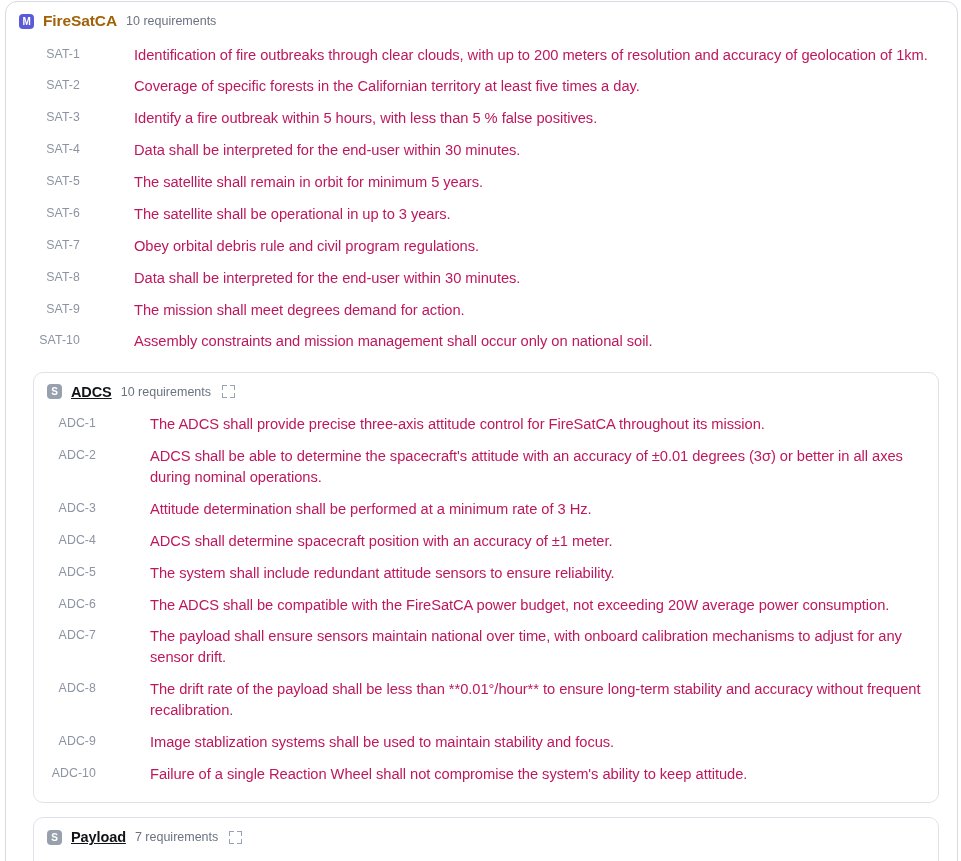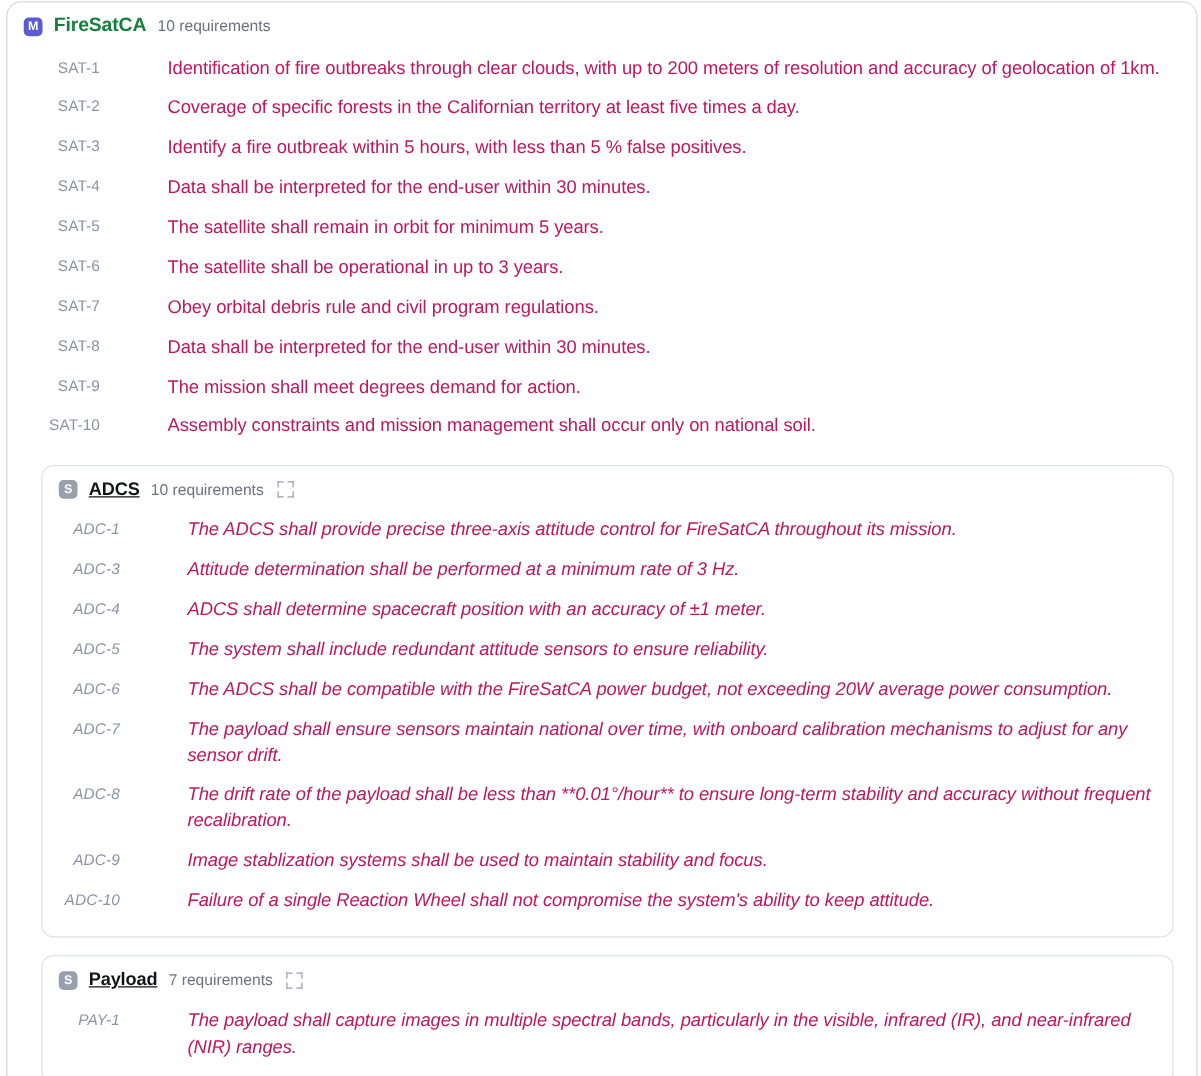--- a/index.html
+++ b/index.html
@@ -42,21 +42,21 @@
     font-weight: 700;
     line-height: 15px;
     text-align: center;
     letter-spacing: -0.3px;
     flex: 0 0 auto;
     font-family: "Liberation Sans", sans-serif;
   }
   .proj-title {
     font-size: 15.5px;
     font-weight: 700;
-    color: #15803d;
+    color: #a16207;
     letter-spacing: -0.1px;
   }
   .proj-count {
     font-size: 12.5px;
     color: #6b7280;
     font-weight: 400;
   }
 
   
   .req-list { padding: 3px 0 0 0; }
@@ -135,21 +135,21 @@
   .expand-icon i {
     position: absolute;
     width: 5px; height: 5px;
     border: 1.4px solid #9aa2b1;
   }
   .expand-icon i.tl { left:0; top:0; border-right:none; border-bottom:none; }
   .expand-icon i.tr { right:0; top:0; border-left:none; border-bottom:none; }
   .expand-icon i.bl { left:0; bottom:0; border-right:none; border-top:none; }
   .expand-icon i.br { right:0; bottom:0; border-left:none; border-top:none; }
 
-  .card .req-list { padding-top: 5px; font-style: italic; }
+  .card .req-list { padding-top: 5px; }
   .card .req-row { padding: 5.5px 14px 5.5px 0; }
   .card .req-id { width: 48px; min-width: 0; margin-left: 14px; }
 </style>
 </head>
 <body>
 
 <div class="outer-frame">
   <div class="page">
 
     <div class="proj-header">
@@ -212,20 +212,24 @@
             <i class="bl"></i>
             <i class="br"></i>
         </span>
       </div>
       <div class="req-list">
         <div class="req-row">
           <span class="req-id">ADC-1</span>
           <span class="req-text">The ADCS shall provide precise three-axis attitude control for FireSatCA throughout its mission.</span>
         </div>
         <div class="req-row">
+          <span class="req-id">ADC-2</span>
+          <span class="req-text">ADCS shall be able to determine the spacecraft's attitude with an accuracy of ±0.01 degrees (3σ) or better in all axes during nominal operations.</span>
+        </div>
+        <div class="req-row">
           <span class="req-id">ADC-3</span>
           <span class="req-text">Attitude determination shall be performed at a minimum rate of 3 Hz.</span>
         </div>
         <div class="req-row">
           <span class="req-id">ADC-4</span>
           <span class="req-text">ADCS shall determine spacecraft position with an accuracy of ±1 meter.</span>
         </div>
         <div class="req-row">
           <span class="req-id">ADC-5</span>
           <span class="req-text">The system shall include redundant attitude sensors to ensure reliability.</span>

